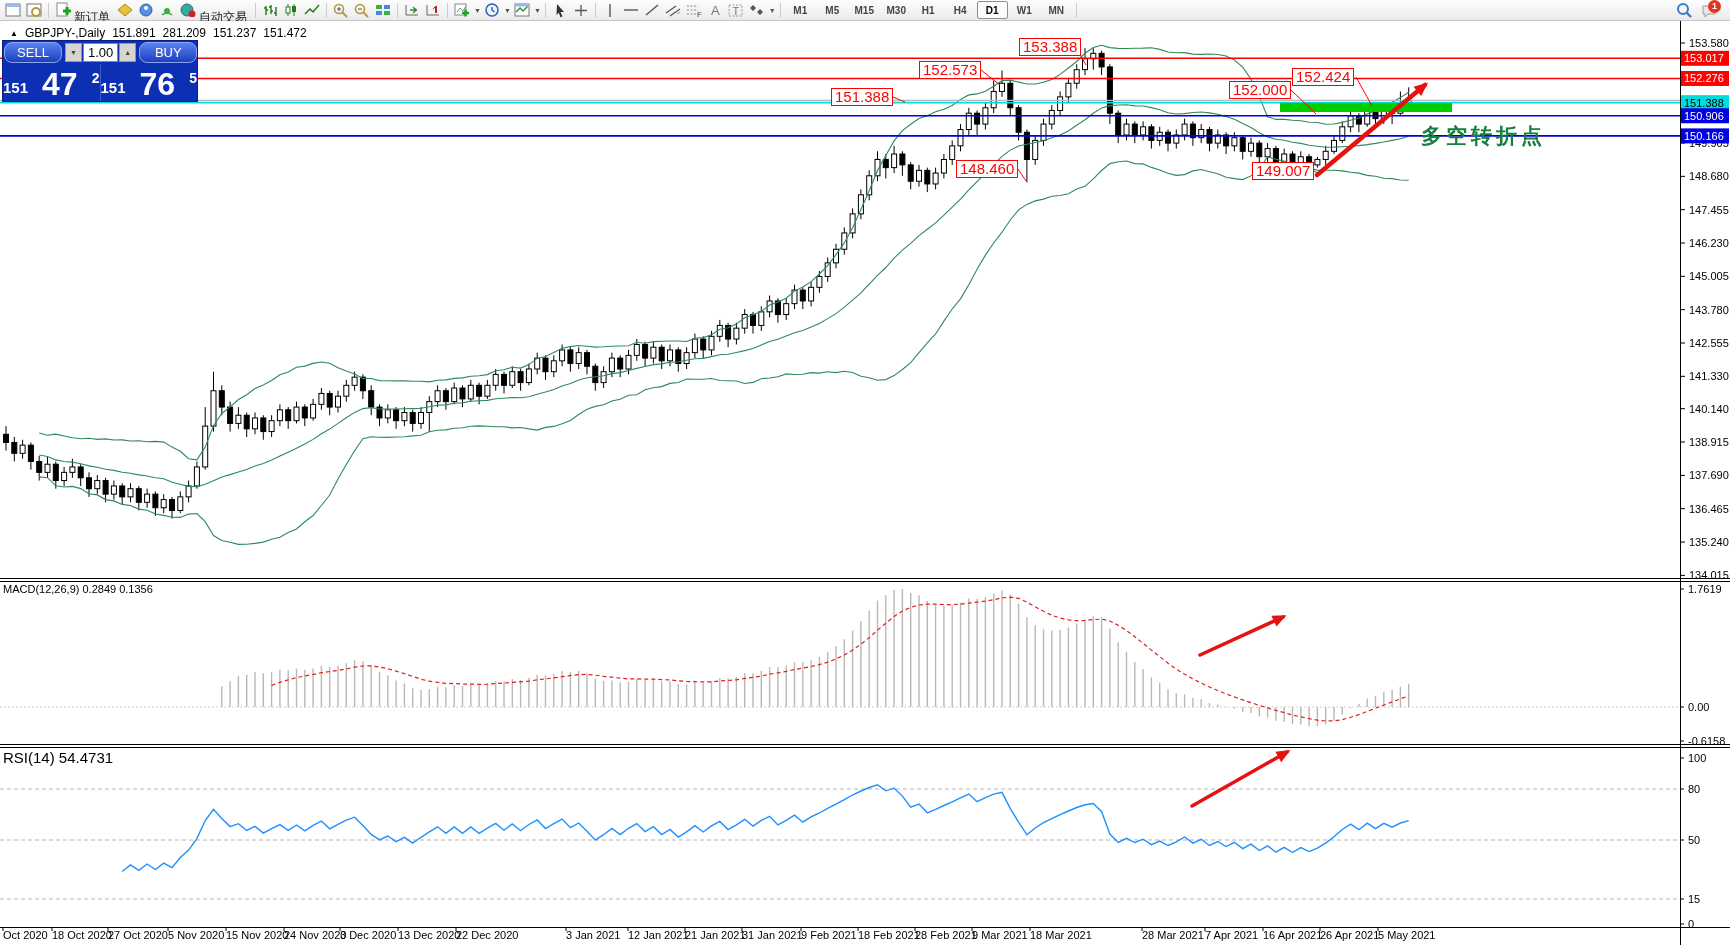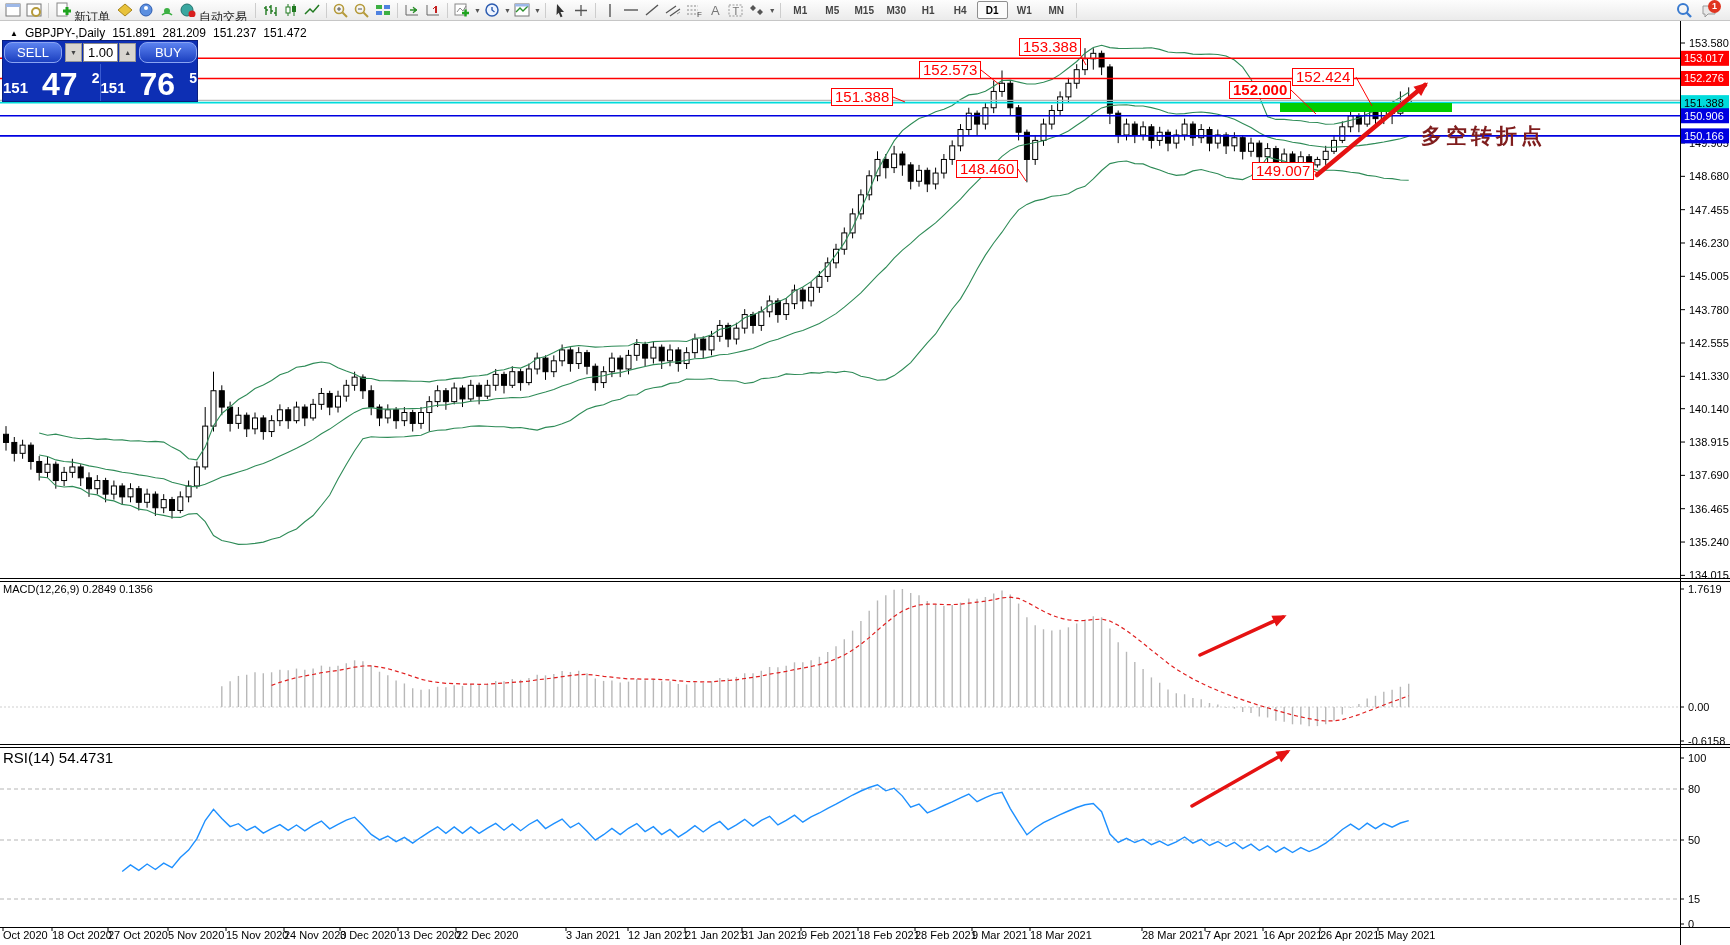--- a/index.html
+++ b/index.html
@@ -18,21 +18,21 @@
   .badge{position:absolute;top:-1px;right:-2px;min-width:13px;height:13px;border-radius:7px;background:#e03420;
          color:#fff;font-size:9px;font-weight:bold;display:flex;align-items:center;justify-content:center}
   .dd{font-size:7px;color:#555;margin-left:1px}
   
   .chart-area{position:relative;width:1730px;height:924px;background:#fff}
   #chart-svg{position:absolute;left:0;top:0}
   .symbol-line{position:absolute;left:10px;top:5px;font-size:12px;color:#000;display:flex;gap:7px;align-items:center;z-index:3}
   .symbol-line .tri{font-size:8px}
   .macd-label{position:absolute;left:3px;top:562px;font-size:11px;color:#000;z-index:3}
   .rsi-label{position:absolute;left:3px;top:728px;font-size:15px;color:#000;z-index:3}
-  .turning{position:absolute;left:1421px;top:101px;font-size:21px;font-weight:bold;color:#7f1d1d;
+  .turning{position:absolute;left:1421px;top:101px;font-size:21px;font-weight:bold;color:#15803d;
            letter-spacing:4px;z-index:4;white-space:nowrap}
   .ptag{position:absolute;border:1px solid #ff0000;background:#fff;color:#ff0000;font-size:15px;
         line-height:16px;padding:0 3px;z-index:4;white-space:nowrap}
   
   .trade-panel{position:absolute;left:2px;top:19px;width:196px;background:#0d2fb4;border:1px solid #0a1f7e;
                color:#fff;z-index:5;box-sizing:border-box}
   .tp-top{display:flex;height:23px;align-items:stretch}
   .btn-sell,.btn-buy{flex:0 0 56px;background:linear-gradient(#5b82ef,#1b3fc0);display:flex;align-items:center;
         justify-content:center;font-size:13px;border:1px solid #8aa4f2;border-radius:8px;margin:1px;cursor:pointer}
   .vol{flex:1;display:flex;align-items:center;padding:1px 2px;gap:1px}
@@ -918,17 +918,17 @@
       </div>
     </div>
   </div>
 
   <div class="macd-label">MACD(12,26,9) 0.2849 0.1356</div>
   <div class="rsi-label">RSI(14) 54.4731</div>
   <div class="turning">多空转折点</div>
 <div class="ptag" style="left: 1019px; top: 17px; text-align: right;">153.388</div>
     <div class="ptag" style="left: 919px; top: 40px;">152.573</div>
     <div class="ptag" style="left: 1292px; top: 47px;">152.424</div>
-    <div class="ptag" style="left: 1229px; top: 60px; font-weight: bold;">152.000</div>
+    <div class="ptag" style="left: 1229px; top: 60px;">152.000</div>
     <div class="ptag" style="left: 831px; top: 67px;">151.388</div>
     <div class="ptag" style="left: 1252px; top: 141px; text-align: center;">149.007</div>
     <div class="ptag" style="left: 956px; top: 139px;">148.460</div>
   </div>
 
 </body></html>

